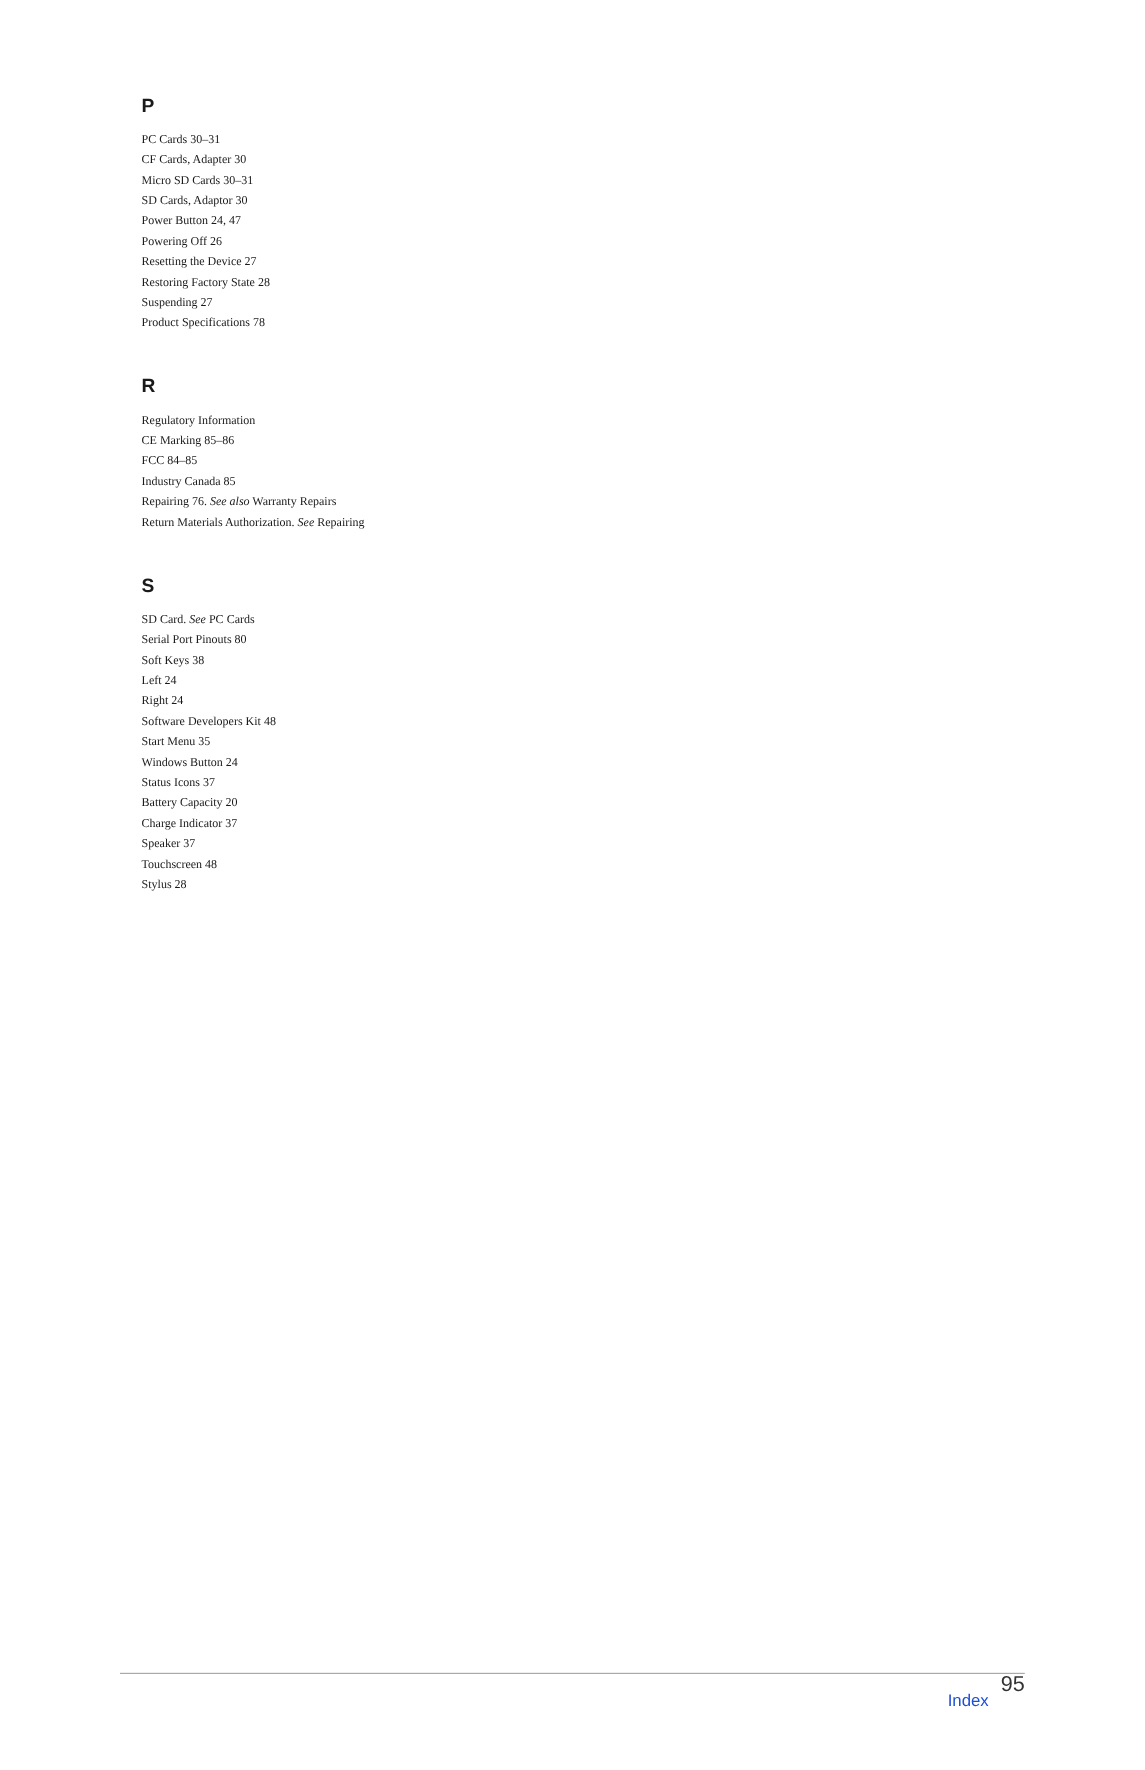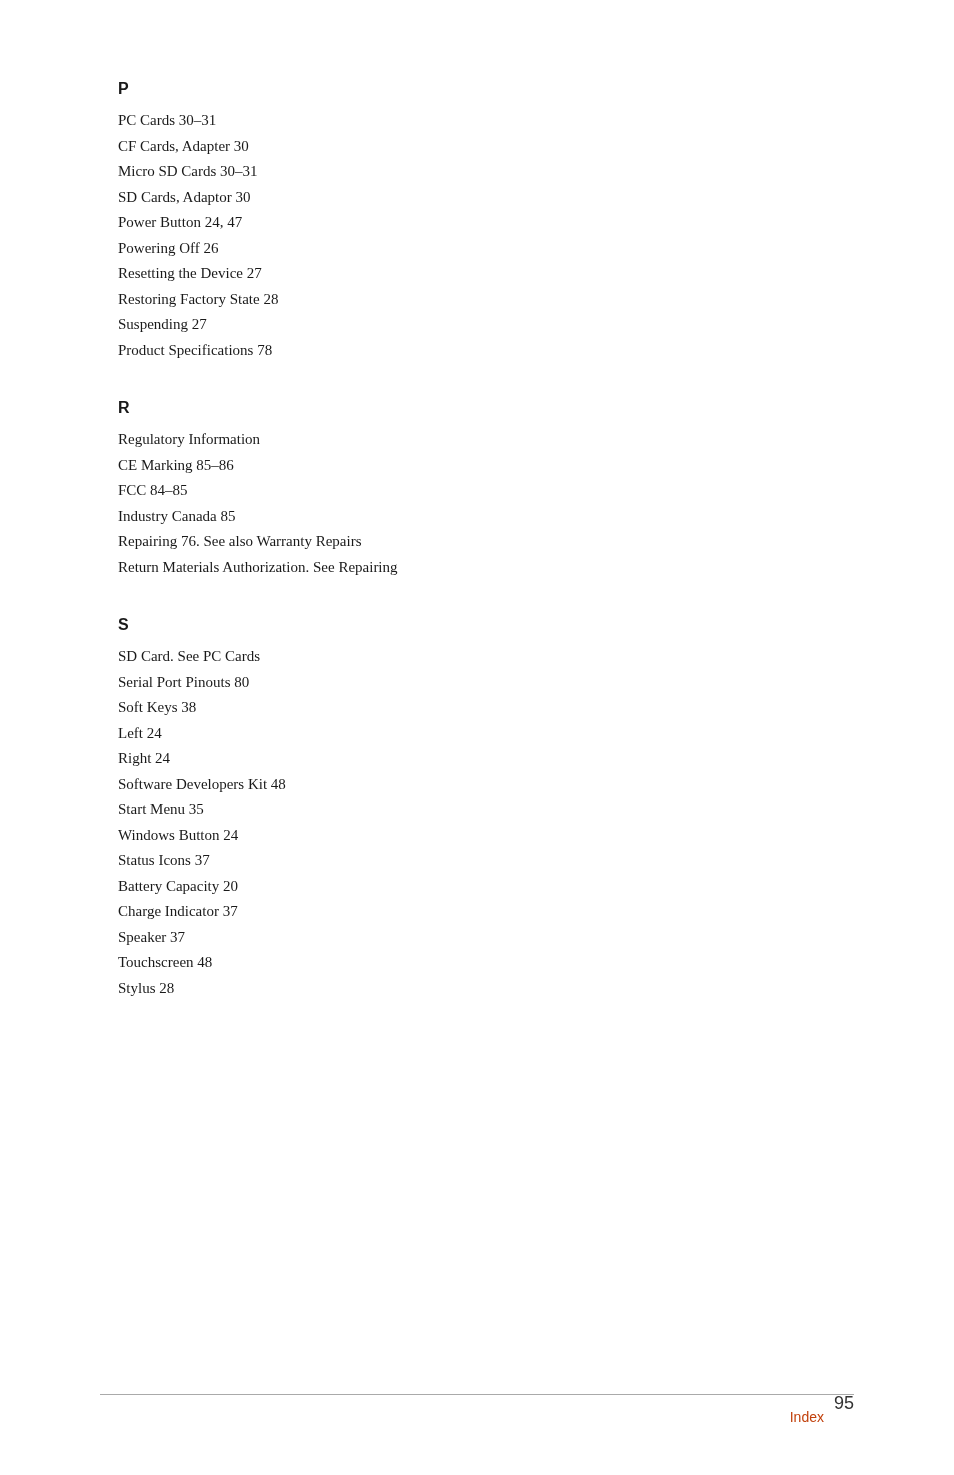--- a/index.html
+++ b/index.html
@@ -32,49 +32,50 @@
 
     .section-letter {
       font-size: 16px;
       font-weight: bold;
       margin-bottom: 10px;
       font-family: Arial, Helvetica, sans-serif;
     }
 
     .index-entry {
       line-height: 1.7;
-      font-size: 15px;
+      font-size: 10px;
     }
 
     .index-entry.top-level {
       margin-left: 0;
     }
 
     .index-entry.sub-level {
     }
 
     .italic {
+      font-style: italic;
       text-align: right;
     }
 
     .page-footer {
       position: absolute;
       bottom: 50px;
       right: 100px;
       display: flex;
       align-items: center;
       gap: 10px;
       font-family: Arial, Helvetica, sans-serif;
       font-size: 14px;
       color: #333;
     }
 
     .footer-label {
       font-weight: normal;
-      color: #c2410c;
+      color: #1d4ed8;
       margin-top: 28px;
     }
 
     .footer-page-number {
       font-weight: normal;
       font-size: 18px;
     }
 
     .footer-rule {
       position: absolute;

